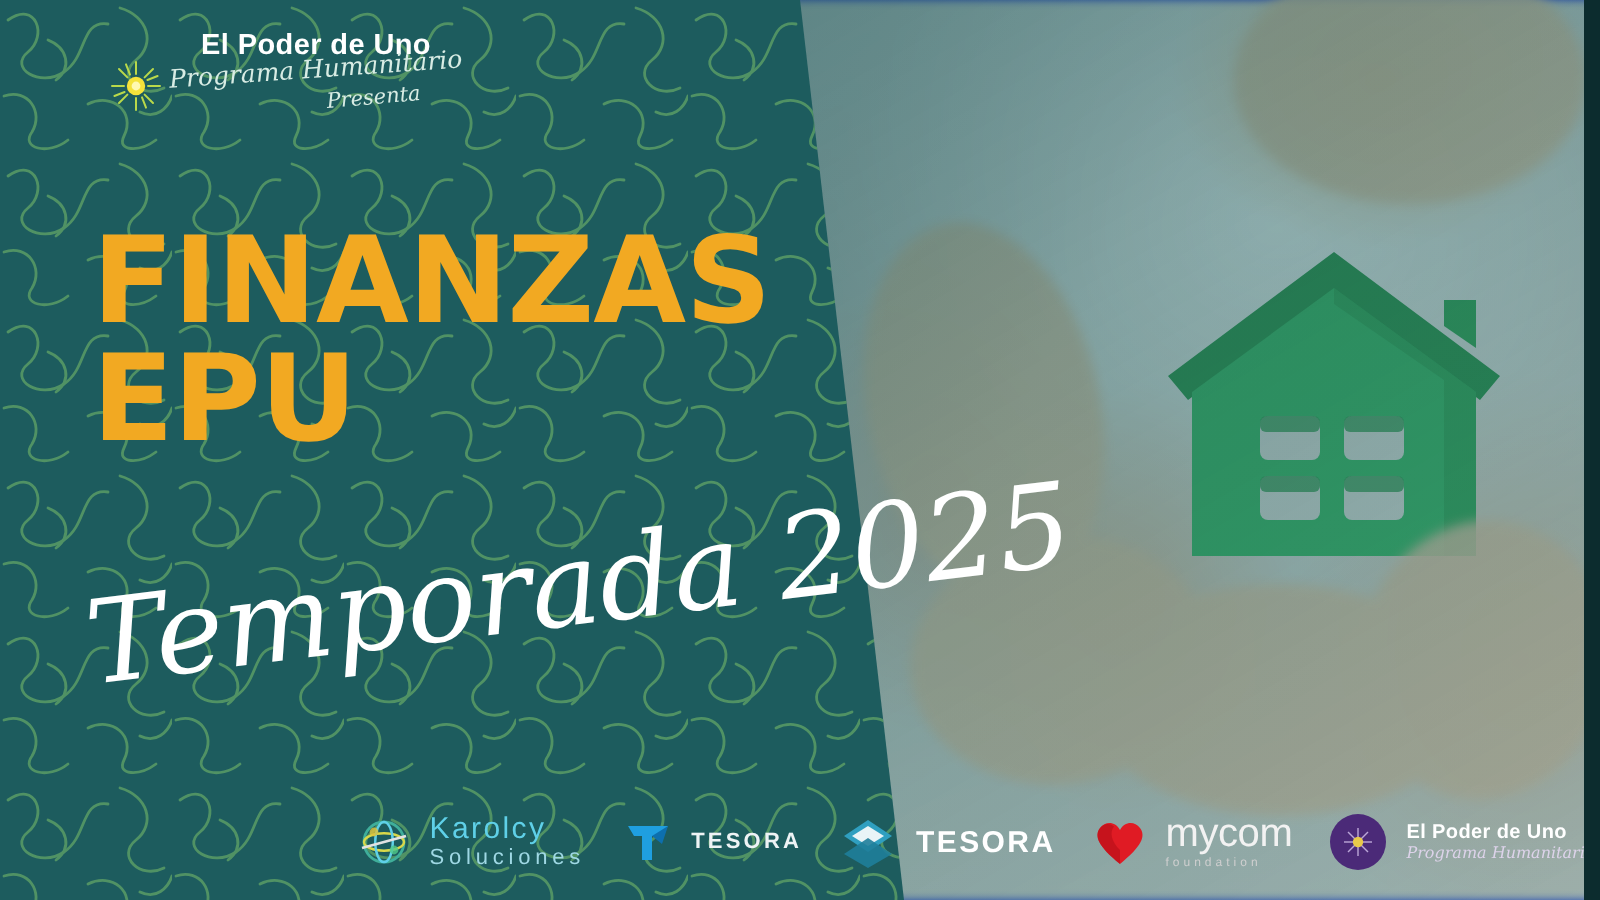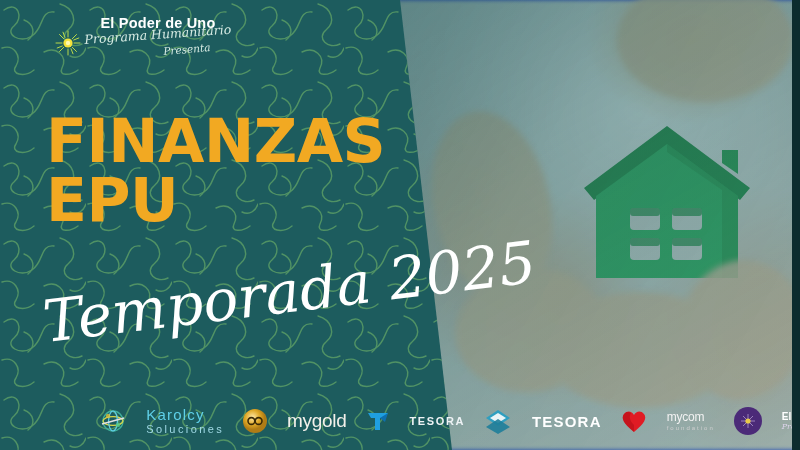--- a/index.html
+++ b/index.html
@@ -85,33 +85,33 @@
     font-family:"DejaVu Serif",serif;font-style:italic;
     fill:#ffffff;font-size:58px;
   }
 
   
   .sponsors{
     position:absolute;left:0;bottom:6px;width:800px;height:46px;
     display:flex;align-items:center;justify-content:center;gap:18px;
     padding-left:175px;
   }
-  .sp{display:flex;align-items:center;gap:19px;height:34px;}
+  .sp{display:flex;align-items:center;gap:9px;height:34px;}
   .sp-ico{flex:0 0 auto;display:block;}
   .sp-txt{display:flex;flex-direction:column;line-height:1;}
 
   .karolcy-1{color:#5fd0e8;font-size:15px;letter-spacing:1.2px;font-weight:normal;}
   .karolcy-2{color:#9fd8e4;font-size:11px;letter-spacing:2.4px;margin-top:2px;}
 
   .mygold-txt{color:#f3f0ea;font-size:19px;letter-spacing:-0.3px;font-weight:normal;}
 
   .tesora1-txt{color:#eef3f5;font-size:11px;letter-spacing:1.6px;font-weight:bold;}
   .tesora2-txt{color:#ffffff;font-size:15px;letter-spacing:1.2px;font-weight:bold;}
 
-  .mycom-1{color:#f2f2f2;font-size:12px;letter-spacing:-0.2px;}
+  .mycom-1{color:#f2f2f2;font-size:20px;letter-spacing:-0.2px;}
   .mycom-2{color:#cfcfcf;font-size:6px;letter-spacing:2px;margin-top:2px;}
 
   .epu-1{color:#ffffff;font-size:10px;font-weight:bold;letter-spacing:.2px;white-space:nowrap;}
   .epu-2{color:#ddd3ea;font-size:8px;font-family:"DejaVu Serif",serif;font-style:italic;margin-top:1px;white-space:nowrap;}
 </style>
 </head>
 <body>
 
 <div id="poster">
 
@@ -221,37 +221,20 @@
         <path d="M3 17 L25 11" stroke="#e2e2e2" stroke-width="1.4" fill="none"></path>
         <circle cx="9" cy="9" r="2.2" fill="#e0c23a" opacity=".8"></circle>
         <circle cx="19" cy="18" r="2.2" fill="#50c98a" opacity=".8"></circle>
       </svg>
       <div class="sp-txt">
         <span class="karolcy-1">Karolcy</span>
         <span class="karolcy-2">Soluciones</span>
       </div>
     </div>
 
-    <div class="sp">
-      <svg class="sp-ico" width="26" height="26" viewBox="0 0 26 26">
-        <defs>
-          <radialGradient id="gg" cx="40%" cy="35%">
-            <stop offset="0%" stop-color="#ffe9a8"></stop>
-            <stop offset="60%" stop-color="#e0a927"></stop>
-            <stop offset="100%" stop-color="#b07c15"></stop>
-          </radialGradient>
-        </defs>
-        <circle cx="13" cy="13" r="12" fill="url(#gg)"></circle>
-        <g fill="none" stroke="#3b2a06" stroke-width="1.6">
-          <circle cx="9.4" cy="13" r="3.4"></circle>
-          <circle cx="16.6" cy="13" r="3.4"></circle>
-        </g>
-      </svg>
-      <span class="mygold-txt">mygold</span>
-    </div>
 
     <div class="sp">
       <svg class="sp-ico" width="26" height="26" viewBox="0 0 26 26">
         <path d="M3 5 L23 5 L20 10 L15 10 L15 22 L10 22 L10 10 L6 10 Z" fill="#1f9fe0"></path>
         <path d="M15 10 L23 5 L20 14 Z" fill="#0d6fae"></path>
       </svg>
       <span class="tesora1-txt">TESORA</span>
     </div>
 
     <div class="sp">

